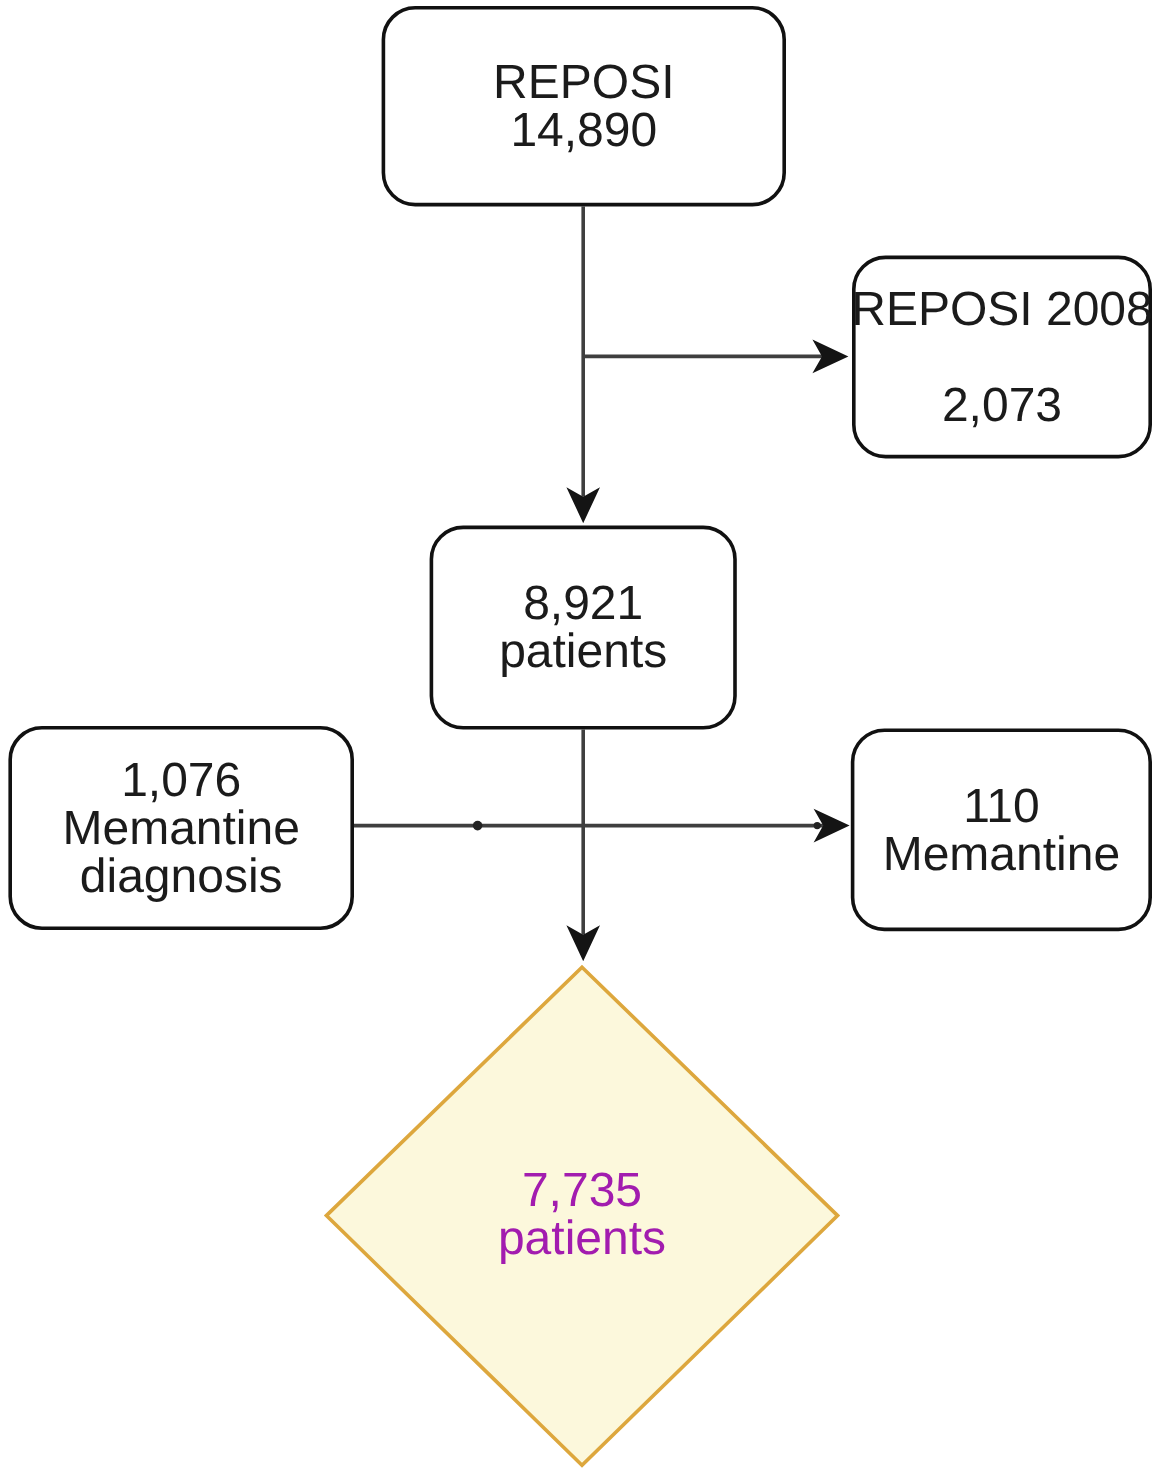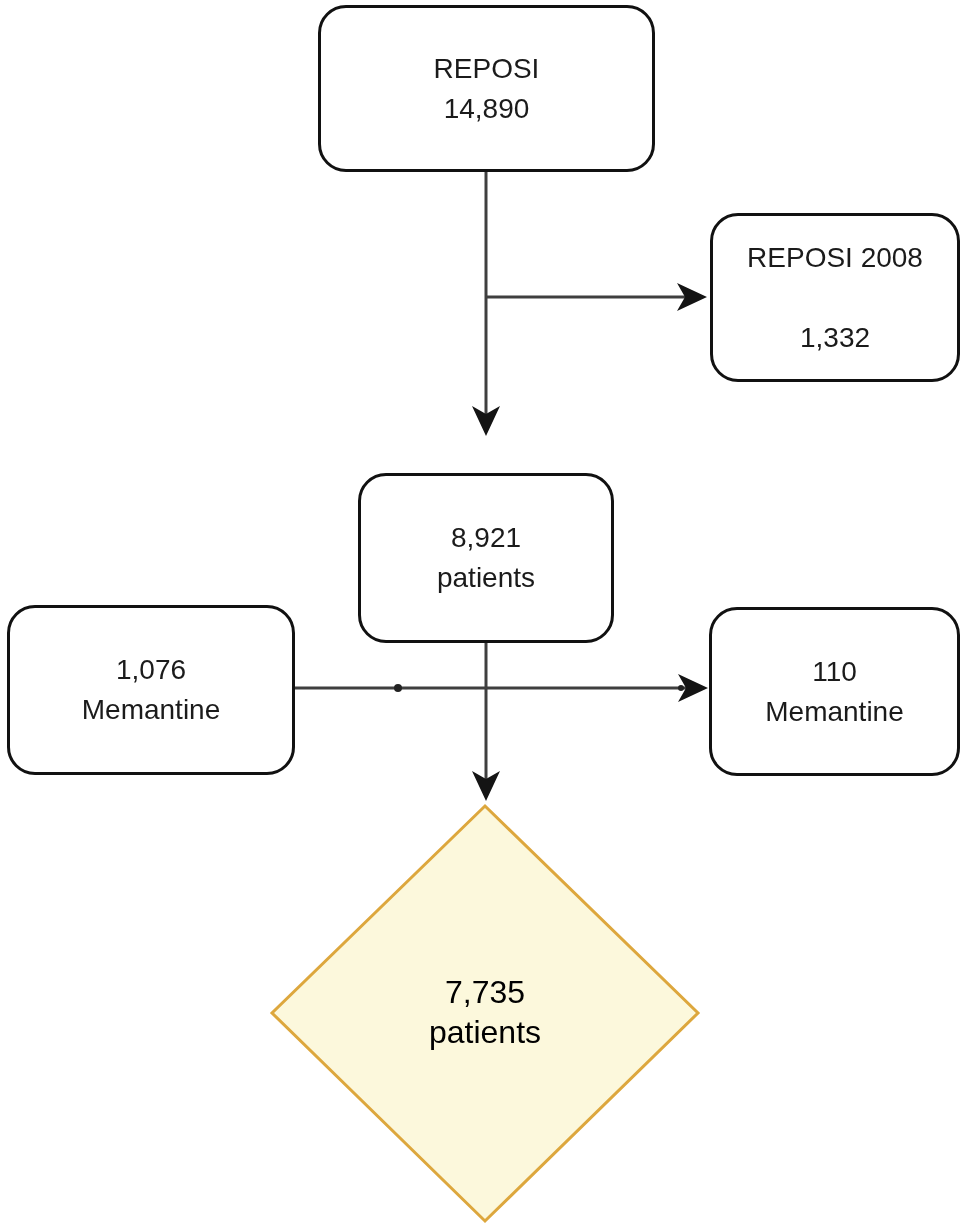--- a/index.html
+++ b/index.html
@@ -27,41 +27,41 @@
     position: absolute;
     box-sizing: border-box;
     background: #ffffff;
     border: 3px solid #111111;
     border-radius: 28px;
     display: flex;
     flex-direction: column;
     align-items: center;
     justify-content: center;
     text-align: center;
-    font-size: 28px;
+    font-size: 40px;
     line-height: 40px;
     color: #1b1b1b;
   }
   .flow-box .line {
     white-space: nowrap;
   }
   #node-reposi        { left: 318px; top: 5px;   width: 337px; height: 167px; }
   #node-reposi-2008   { left: 710px; top: 213px; width: 250px; height: 169px; gap: 40px; }
-  #node-patients-8921 { left: 358px; top: 438px; width: 256px; height: 170px; margin-top: 35px; }
+  #node-patients-8921 { left: 358px; top: 438px; width: 256px; height: 170px; }
   #node-dementia      { left: 7px;   top: 605px; width: 288px; height: 170px; }
   #node-ache          { left: 709px; top: 607px; width: 251px; height: 169px; }
   #diamond-label {
     position: absolute;
     left: 355px;
     top: 972px;
     width: 260px;
     text-align: center;
-    font-size: 32px;
+    font-size: 40px;
     line-height: 40px;
-    color: #000000;
+    color: #a21caf;
   }
 </style>
 </head>
 <body>
 
 <div id="stage">
 
   <svg id="connector-layer" viewBox="0 0 967 1230" xmlns="http://www.w3.org/2000/svg">
 
     <polygon points="485,806 698,1013 485,1221 272,1013" stroke-width="3" stroke-linejoin="miter" fill="#fcf8dc" stroke="#dda73d"></polygon>
@@ -83,31 +83,32 @@
     <circle cx="681" cy="688" r="3" fill="#222222"></circle>
   </svg>
 
   <div id="node-reposi" class="flow-box">
     <div class="line">REPOSI</div>
     <div class="line">14,890</div>
   </div>
 
   <div id="node-reposi-2008" class="flow-box">
     <div class="line">REPOSI 2008</div>
-    <div class="line">1,332</div>
+    <div class="line">2,073</div>
   </div>
 
   <div id="node-patients-8921" class="flow-box">
     <div class="line">8,921</div>
     <div class="line">patients</div>
   </div>
 
   <div id="node-dementia" class="flow-box">
     <div class="line">1,076</div>
     <div class="line">Memantine</div>
+    <div class="line">diagnosis</div>
   </div>
 
   <div id="node-ache" class="flow-box">
     <div class="line">110</div>
     <div class="line">Memantine</div>
   </div>
 
   <div id="diamond-label">
     <div class="line">7,735</div>
     <div class="line">patients</div>

